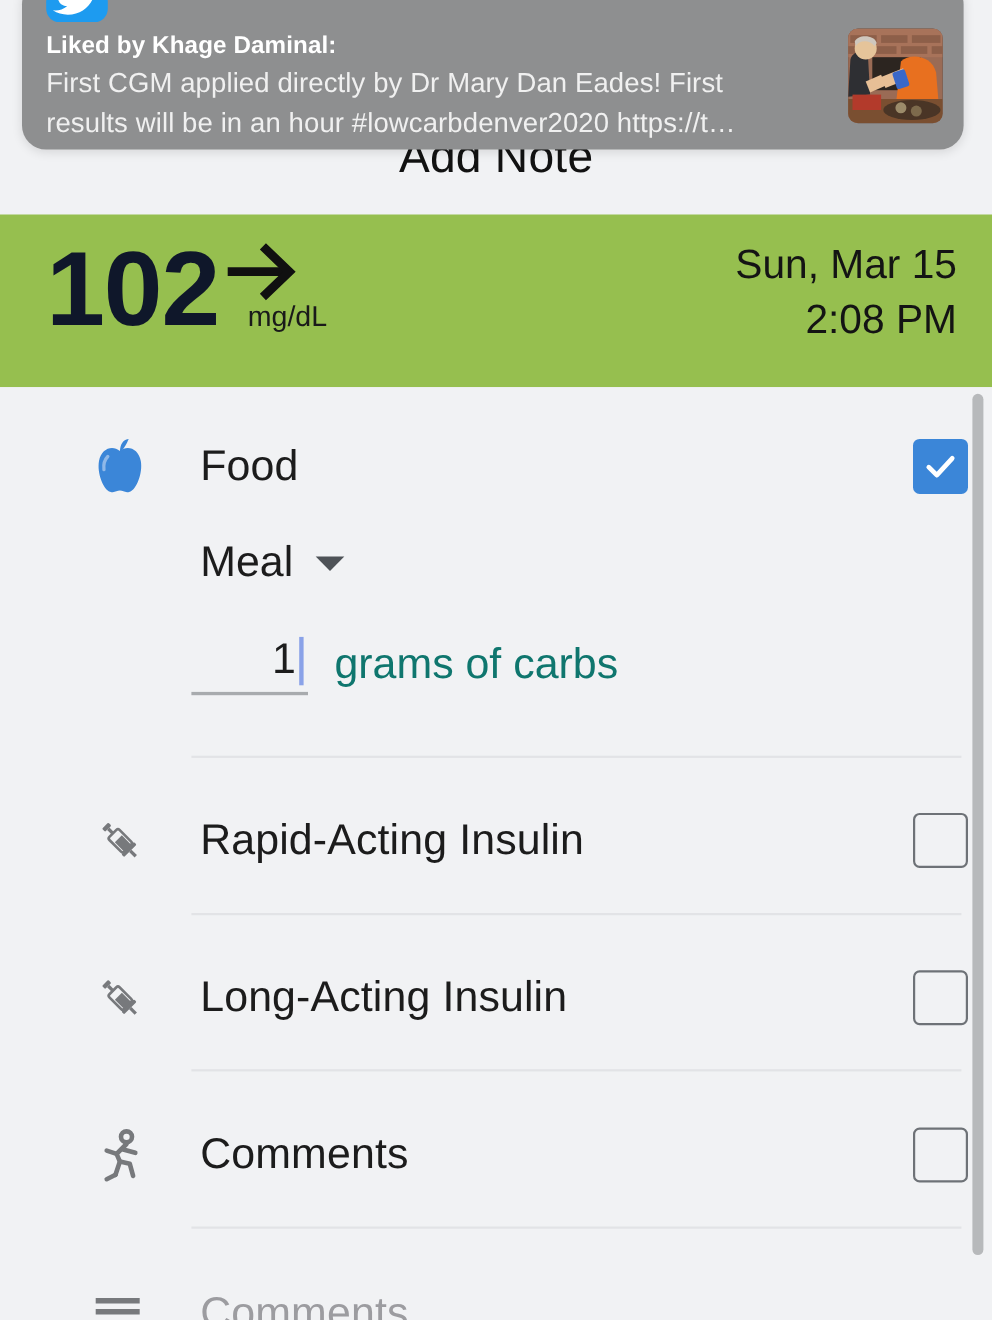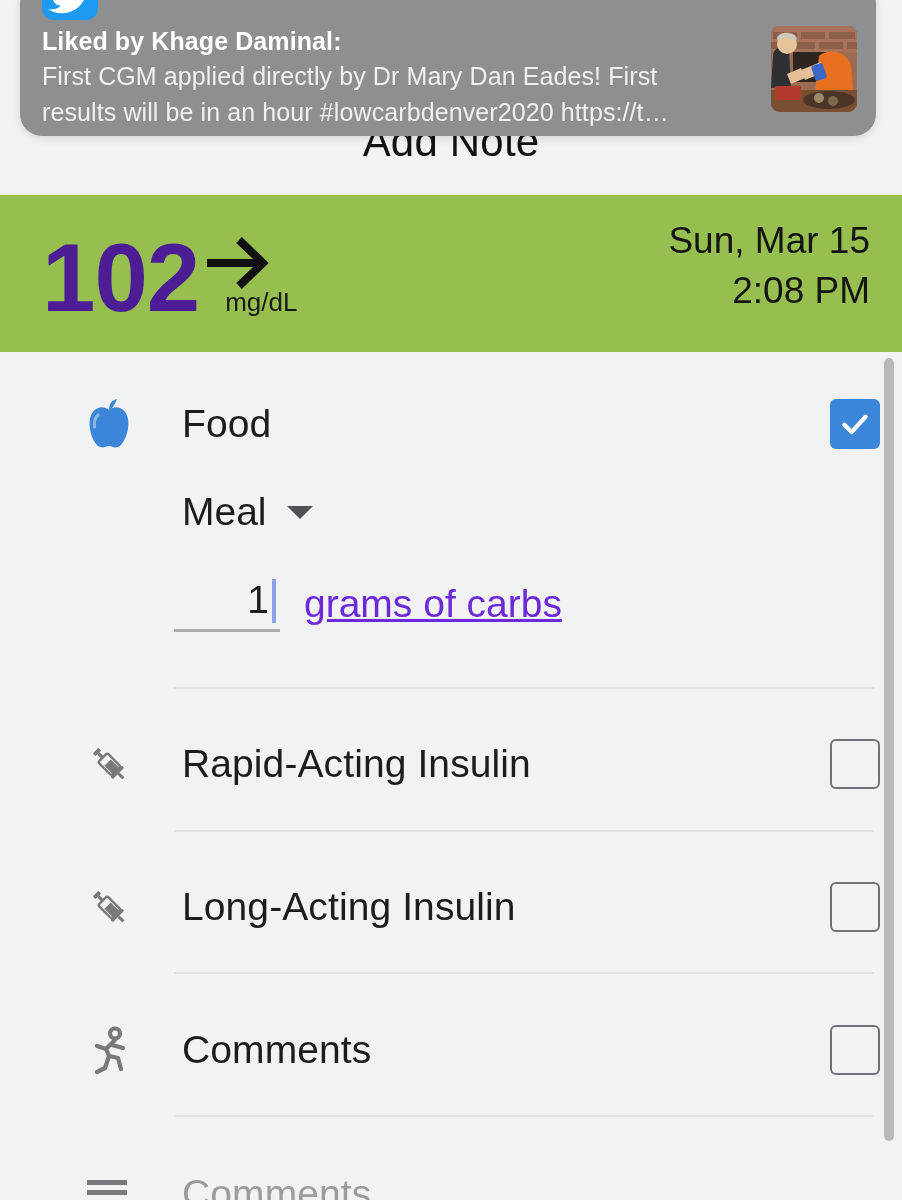--- a/index.html
+++ b/index.html
@@ -63,21 +63,21 @@
     overflow: hidden;
   }
   .notif-appicon svg { position:absolute; left:6px; top:-16px; }
   .notif-body {
     position: absolute;
     left: 22px;
     top: 42px;
     width: 690px;
   }
   .notif-title {
-    font-size: 25px;
+    font-size: 22px;
     font-weight: bold;
     color: #ffffff;
     line-height: 34px;
     letter-spacing: 0.1px;
   }
   .notif-text {
     font-size: 25px;
     color: #f0f0f0;
     line-height: 36px;
     letter-spacing: 0.1px;
@@ -106,24 +106,23 @@
   .glucose-left {
     position: absolute;
     left: 42px;
     top: 16px;
     display: flex;
     align-items: flex-end;
   }
   .glucose-value {
     font-size: 96px;
     font-weight: bold;
-    color: #4c1d95;
+    color: #0f172a;
     line-height: 104px;
     letter-spacing: -1px;
-    margin-top: 15px;
   }
   .glucose-arrow {
     margin-left: 4px;
     margin-bottom: 34px;
   }
   .glucose-unit {
     font-size: 26px;
     color: #1a1a1a;
     margin-left: -46px;
     margin-bottom: 12px;
@@ -247,24 +246,23 @@
   .caret {
     display: inline-block;
     width: 4px;
     height: 44px;
     background: #8aa2e8;
     margin-left: 3px;
     margin-bottom: -2px;
   }
   .carb-suffix {
     font-size: 39px;
-    color: #6d28d9;
+    color: #0f766e;
     margin-left: 24px;
     margin-bottom: 6px;
-    text-decoration: underline;
   }
 
   
   .scrollbar-track {
     position: absolute;
     right: 6px;
     top: 352px;
     width: 14px;
     height: 848px;
   }

